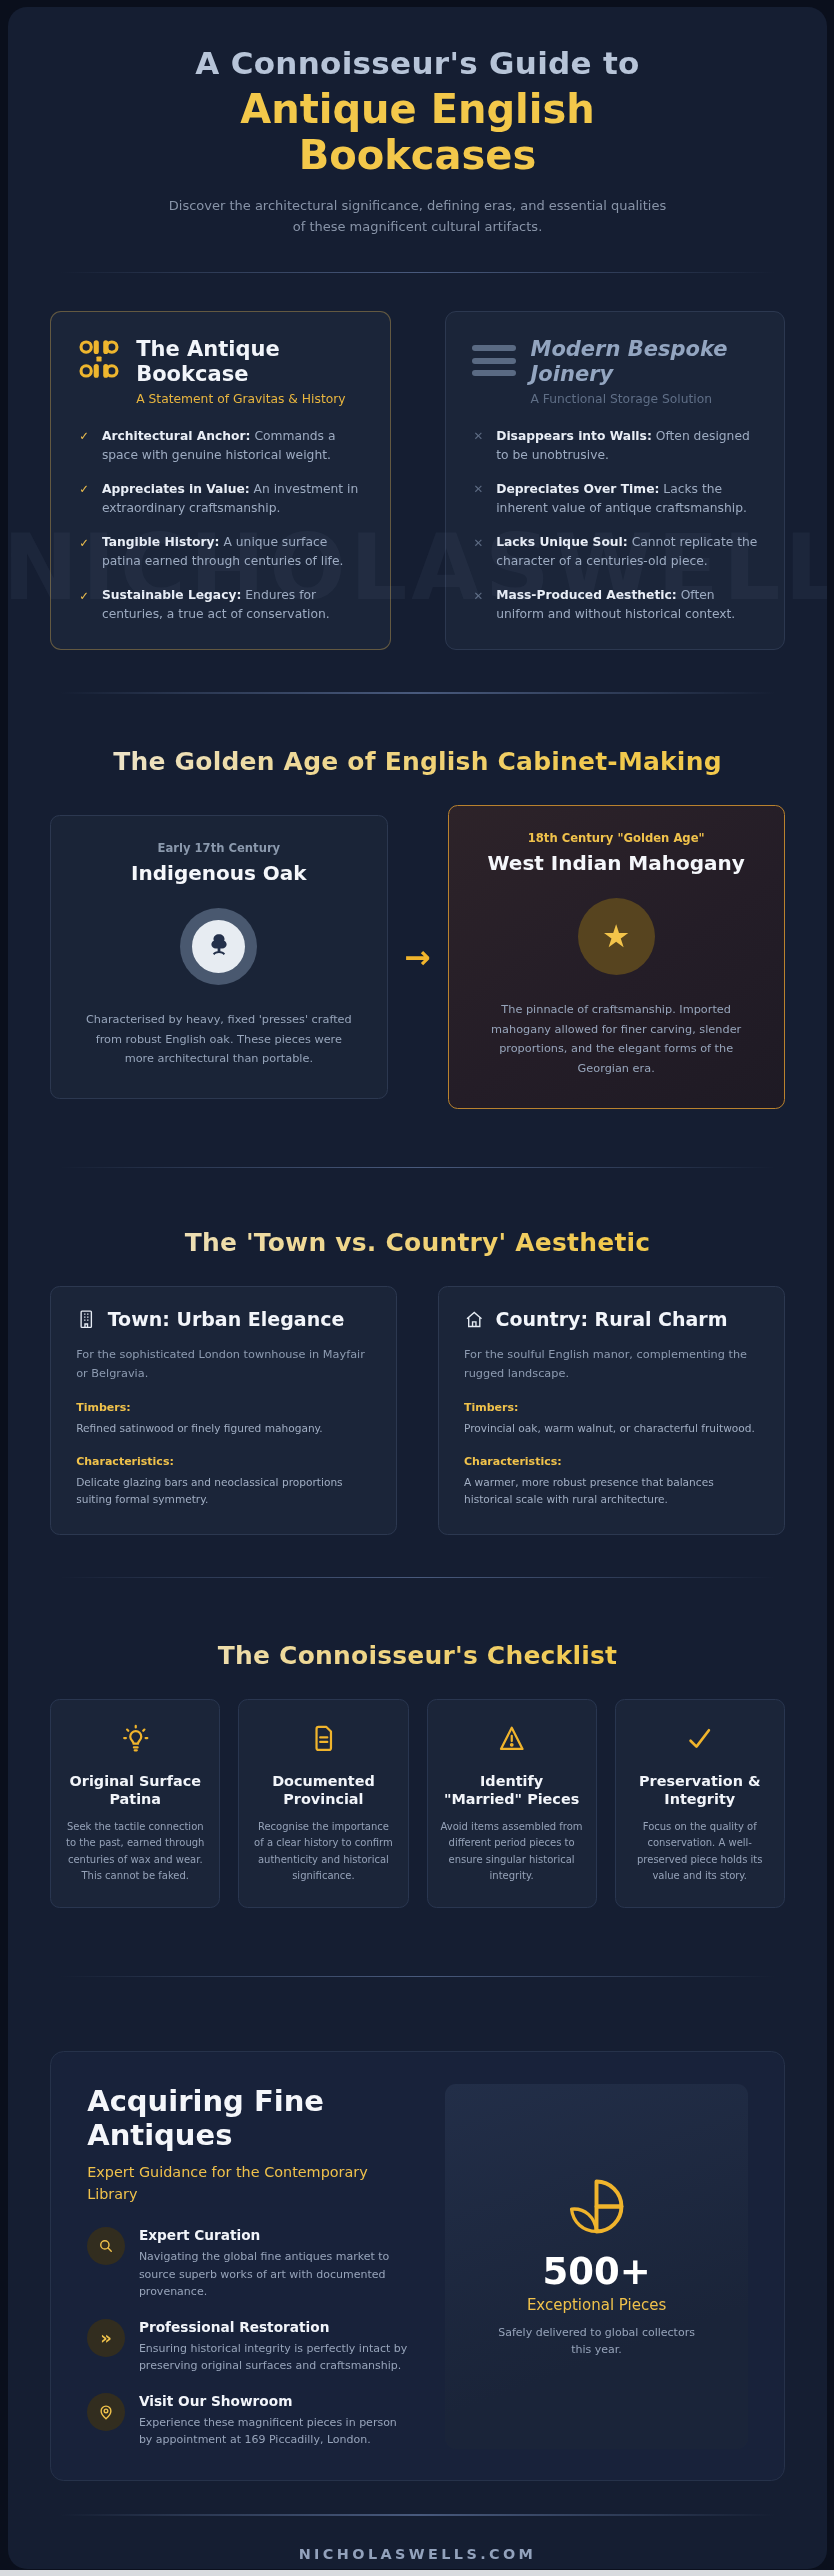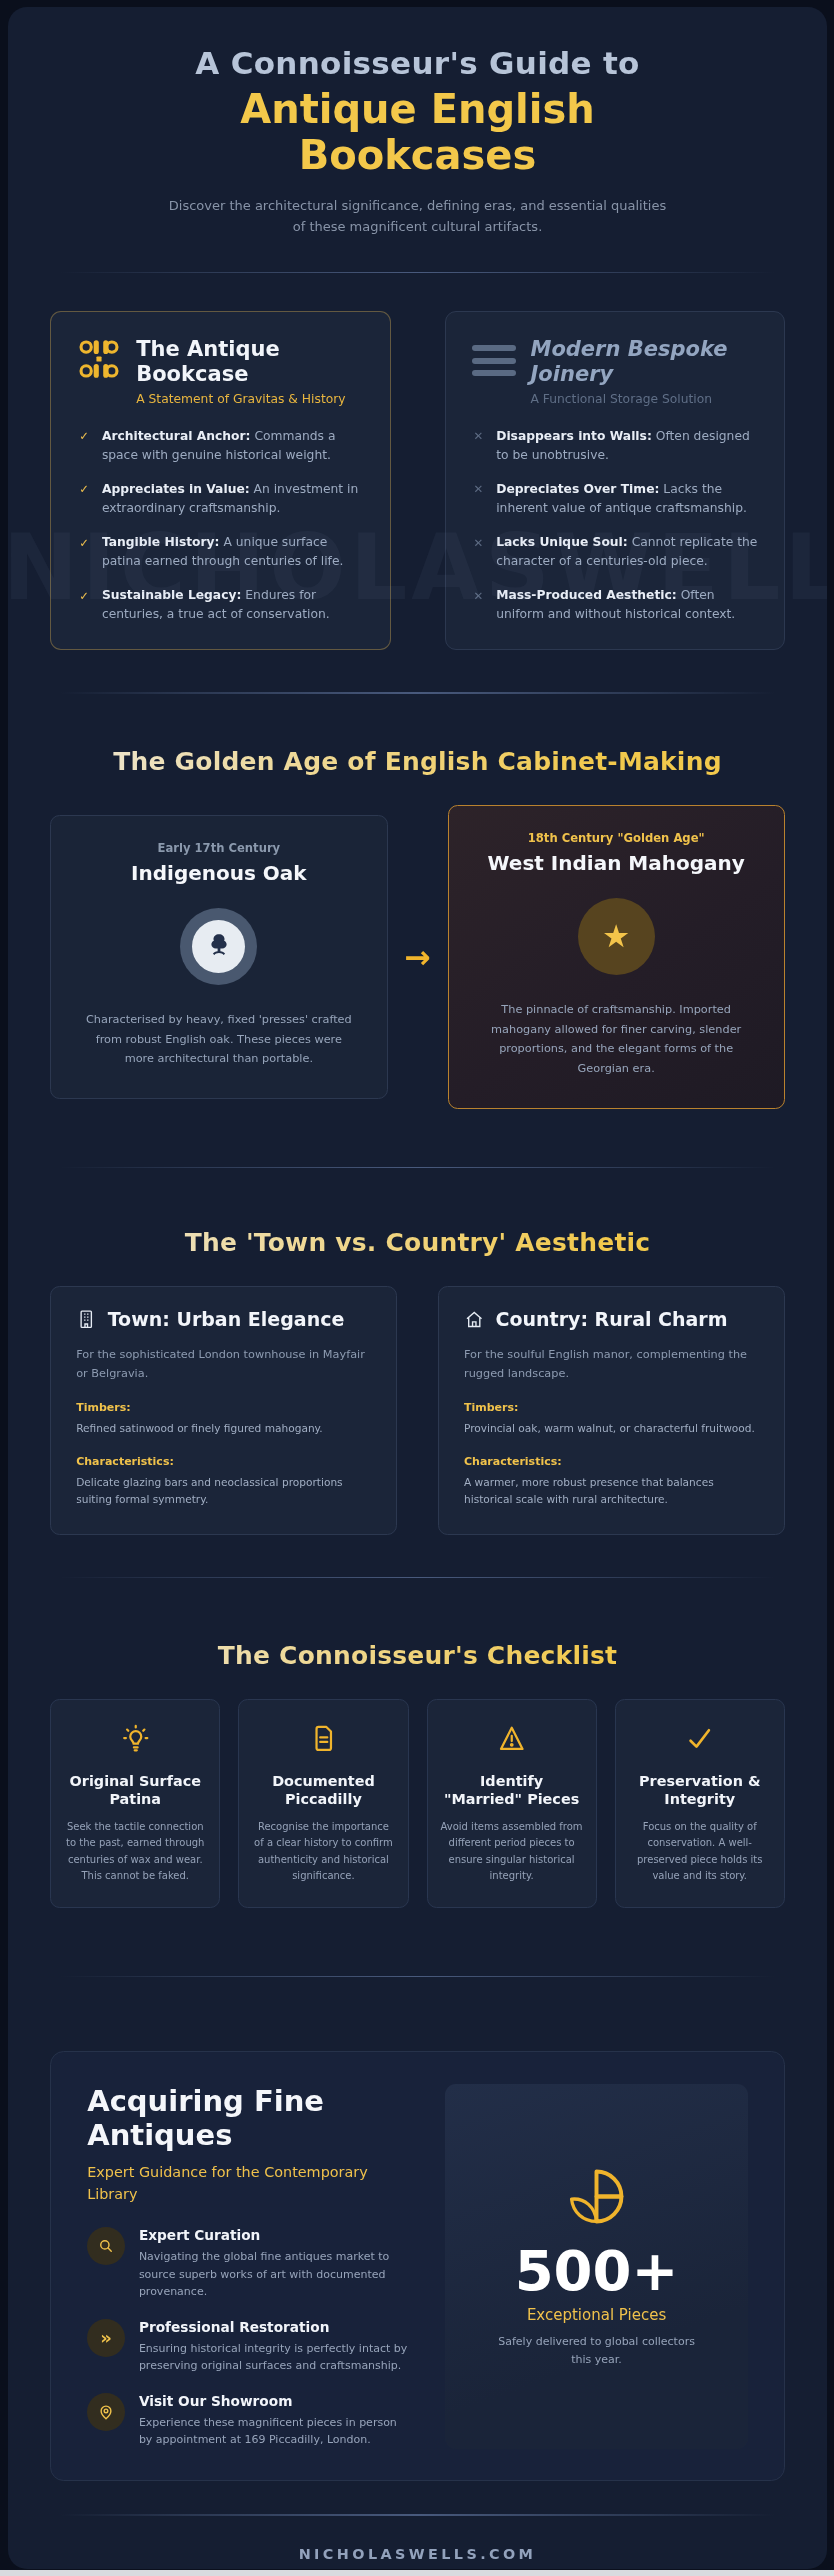--- a/index.html
+++ b/index.html
@@ -107,21 +107,21 @@
   .acq-ttl { font-size:29px; font-weight:800; color:#f4f6fa; line-height:1.18; max-width:287px; }
   .acq-sub { margin-top:9.6px; font-size:14.4px; color:#f0c24b; line-height:1.5; max-width:315px; }
   .acq-items { margin-top:22px; display:flex; flex-direction:column; gap:18px;justify-content:space-between; }
   .acq-item { display:flex; gap:13.7px; }
   .acq-ic { flex:0 0 38px; height:38px; border-radius:50%; background:#322d1f; color:#f0c24b; display:flex; align-items:center; justify-content:center; }
   .acq-ic .glyph { font-size:18px; font-weight:700; line-height:1; }
   .acq-it { font-size:13.7px; font-weight:800; color:#f2f5fa; }
   .acq-tx { margin-top:4.8px; font-size:11px; line-height:1.6; color:#97a4ba; max-width:274px; }
   .stat-card { border-radius:11px; background:linear-gradient(160deg,#222e48 0%,#1a2439 70%); display:flex; flex-direction:column; align-items:center; justify-content:center; text-align:center; padding:27px 19px; }
   .stat-logo { width:63px; height:63px; color:#f0b42c; }
-  .stat-num { margin-top:15px; font-size:56px; font-weight:800; color:#ffffff; line-height:1; }
+  .stat-num { margin-top:15px; font-size:37px; font-weight:800; color:#ffffff; line-height:1; }
   .stat-label { margin-top:6.8px; font-size:15px; color:#f0c24b; }
   .stat-text { margin-top:9.6px; font-size:11px; line-height:1.55; color:#96a3b9; max-width:212px; }
   
   .footer { padding:30px 0 41px; text-align:center; }
   .footer .site { font-size:14.4px; font-weight:800; letter-spacing:3.4px; color:#93a2bc; }
   svg { display:block; }
 </style>
 </head>
 <body>
 
@@ -295,21 +295,21 @@
             <div class="c-ttl">Original Surface Patina</div>
             <div class="c-txt">Seek the tactile connection to the past, earned through centuries of wax and wear. This cannot be faked.</div>
           </div>
           <div class="c-card">
             <div class="c-icon">
               <svg width="31.5" height="31.5" viewBox="0 0 24 24" fill="none" stroke="currentColor" stroke-width="1.7" stroke-linejoin="round" stroke-linecap="round">
                 <path d="M6.5 4.5A1.5 1.5 0 0 1 8 3h6l3.5 3.5V19a1.5 1.5 0 0 1-1.5 1.5H8A1.5 1.5 0 0 1 6.5 19z"></path>
                 <path d="M9.3 11h5.4M9.3 14.4h5.4"></path>
               </svg>
             </div>
-            <div class="c-ttl">Documented Piccadilly</div>
+            <div class="c-ttl">Documented Provincial</div>
             <div class="c-txt">Recognise the importance of a clear history to confirm authenticity and historical significance.</div>
           </div>
           <div class="c-card">
             <div class="c-icon">
               <svg width="31.5" height="31.5" viewBox="0 0 24 24" fill="none" stroke="currentColor" stroke-width="1.7" stroke-linejoin="round" stroke-linecap="round">
                 <path d="M12 3.6 20.2 19.8H3.8z"></path>
                 <path d="M12 9.8v4"></path>
                   <circle cx="12" cy="16.6" r="0.6" fill="currentColor"></circle>
               </svg>
             </div>

